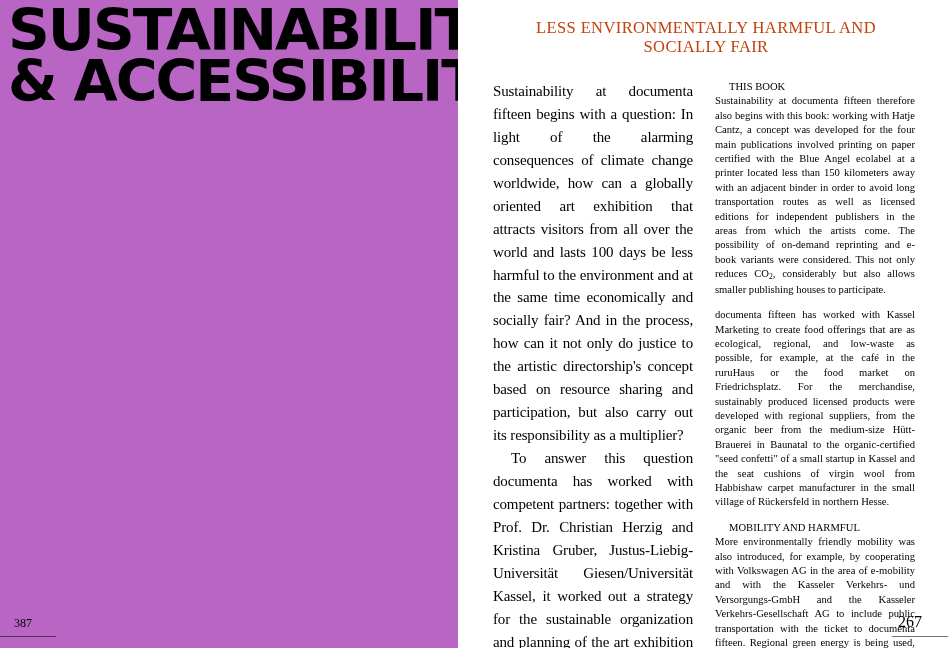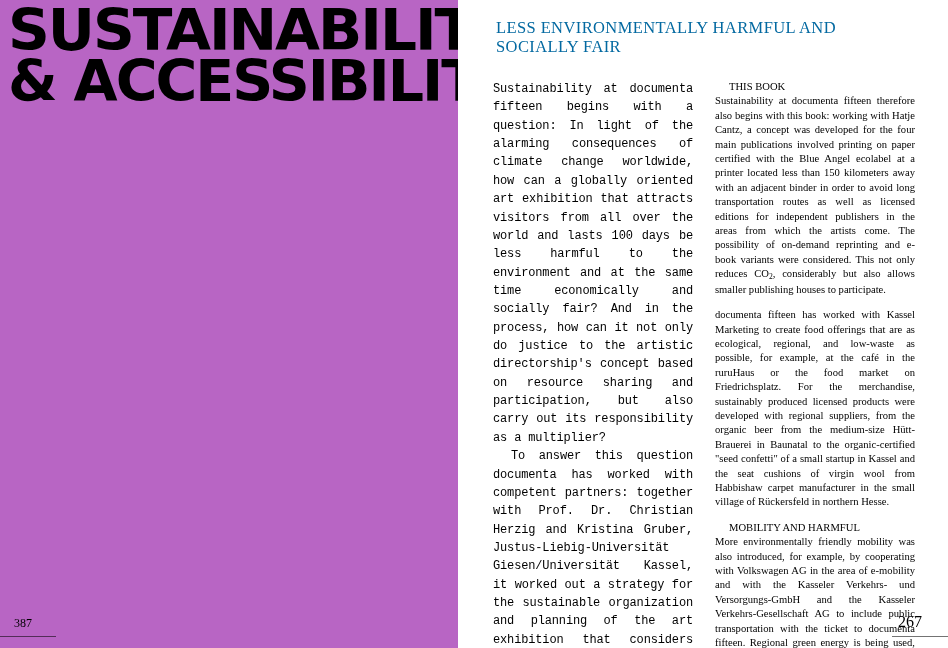--- a/index.html
+++ b/index.html
@@ -74,42 +74,42 @@
     width: 490px;
     height: 648px;
     background: #ffffff;
     box-sizing: border-box;
   }
   .headline {
     position: absolute;
     left: 38px;
     top: 18px;
     width: 420px;
-    text-align: left;
+    text-align: center;
     font-family: "Liberation Serif", serif;
     font-variant: small-caps;
     font-size: 16.5px;
     line-height: 1.18;
     letter-spacing: 0.4px;
-    color: #0369a1;
+    color: #c2410c;
   }
   .columns {
     position: absolute;
     left: 35px;
     top: 80px;
     width: 424px;
     display: flex;
     gap: 22px;
   }
   .col {
     width: 200px;
   }
   .col-mono p {
-    font-family: Liberation Mono, monospace;
-    font-size: 12px;
+    font-family: Liberation Serif, serif;
+    font-size: 15px;
     line-height: 1.53;
     color: #000;
     margin: 0;
     text-align: justify;
     letter-spacing: -0.15px;
   }
   .col-mono p.indent {
     text-indent: 18px;
   }
   .col-serif p {

